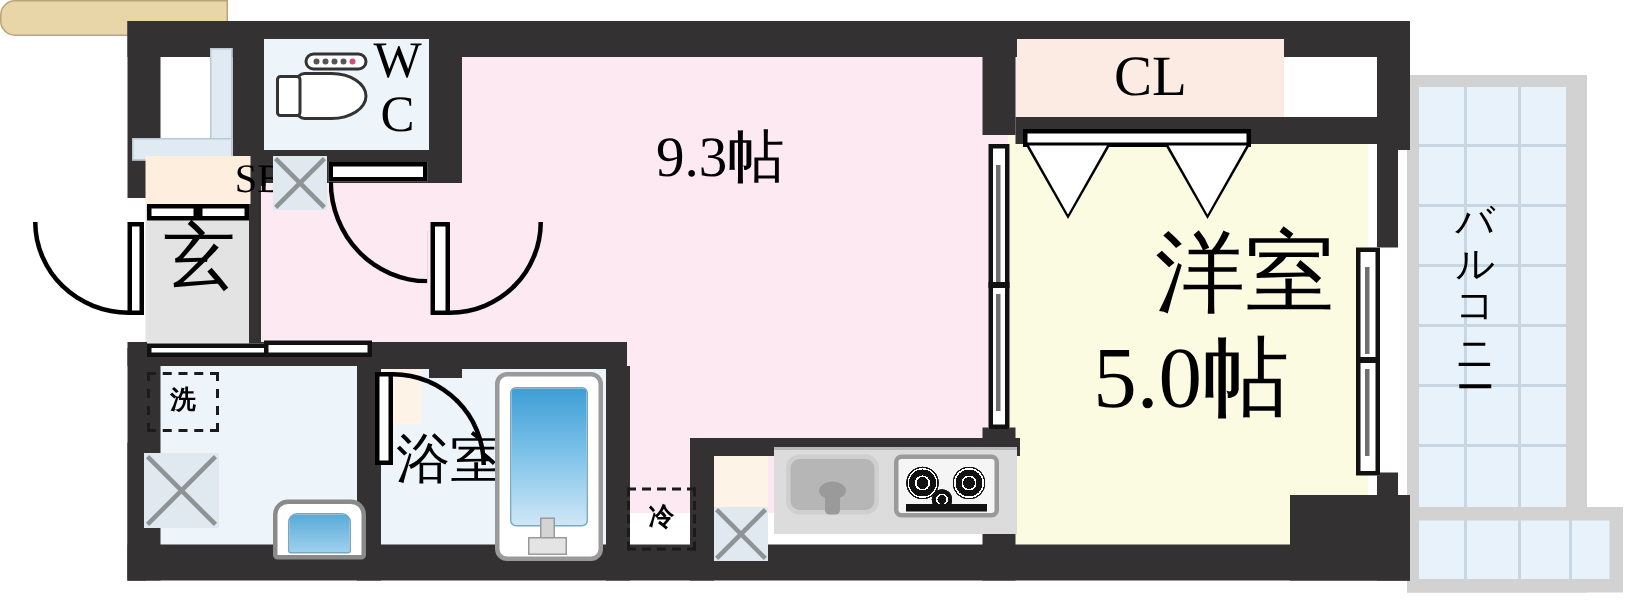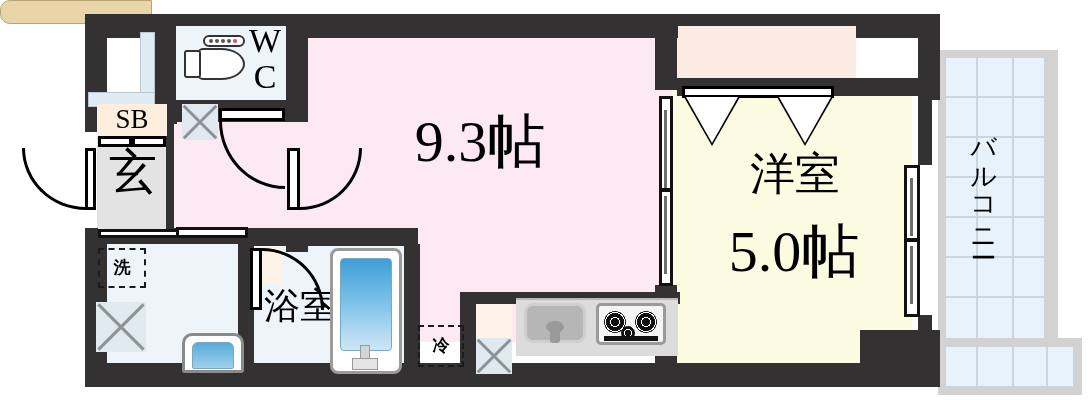--- a/index.html
+++ b/index.html
@@ -40,21 +40,21 @@
   
   .label {
     position: absolute;
     color: #000;
     white-space: nowrap;
     line-height: 1.02;
     text-align: center;
   }
   .lbl-big   { font-size: 46px; letter-spacing: 0px; }
   .lbl-room  { font-size: 44px; }
-  .lbl-mid   { font-size: 27px; }
+  .lbl-mid   { font-size: 27px; padding-left: 41px; }
   .lbl-wc    { font-size: 34px; }
   .lbl-cl    { font-size: 30px; }
   .lbl-tiny  { font-size: 17px; font-weight: bold; font-family: "DejaVu Sans", sans-serif; }
   .lbl-vert  {
     font-size: 26px;
     writing-mode: vertical-rl;
     text-orientation: upright;
     letter-spacing: 2px;
   }
 
@@ -367,21 +367,21 @@
   <div class="vanity-basin" style="left:192px; top:342px; width:42px; height:27px;"></div>
 
   <div class="doorpanel" style="left:250px; top:248px; width:12px; height:62px;"></div>
   <div class="arc arc-tr" style="left:262px; top:248px; width:62px; height:62px;"></div>
   <div class="label lbl-room" style="left:258px; top:288px; width:84px; font-size:36px;">浴室</div>
   <div class="tub" style="left:330px; top:248px; width:72px; height:126px;"></div>
   <div class="tub-inner" style="left:340px; top:258px; width:52px; height:93px;"></div>
   <div class="abs" style="left:360px; top:345px; width:8px; height:18px; background:#d4d4d4; border:1px solid #9a9a9a;"></div>
   <div class="abs" style="left:352px; top:358px; width:24px; height:10px; background:#e4e4e4; border:1px solid #9a9a9a;"></div>
 
-  <div class="label lbl-big" style="left:370px; top:112px; width:220px; font-size:58px;">9.3帖</div>
+  <div class="label lbl-big" style="left:370px; top:86px; width:220px; font-size:38px;">9.3帖</div>
 
   <div class="fill-counter" style="left:516px; top:210px; width:150px; height:22px; border-radius:10px 0 0 10px; border:1px solid #b9a477;"></div>
 
   <div class="marker" style="left:418px; top:325px; width:46px; height:42px;">
     <span class="label lbl-tiny" style="position:static;">冷</span>
   </div>
 
   <div class="xbox" style="left:476px; top:338px; width:36px; height:36px;"></div>
 
   <div class="kitchen-counter" style="left:516px; top:298px; width:162px; height:56px;"></div>
@@ -400,24 +400,25 @@
       background: radial-gradient(circle, #111 0 3px, #fff 3px 4px, #111 4px 7px, transparent 7px);">
     </div>
     <div class="abs" style="left:5px; top:30px; width:54px; height:5px; background:#111;"></div>
   </div>
 
   <div class="slider" style="left:659px; top:96px; width:14px; height:190px;"></div>
   <div class="slider-line" style="left:664px; top:110px; width:3px; height:78px;"></div>
   <div class="slider-line" style="left:664px; top:196px; width:3px; height:78px;"></div>
   <div class="abs" style="left:659px; top:188px; width:14px; height:4px; background:#111;"></div>
 
-  <div class="label lbl-room" style="left:700px; top:152px; width:190px; font-size:45px;">洋室</div>
+  <div class="label lbl-room" style="left:700px; top:152px; width:190px; font-size:60px;text-align:right;">洋室</div>
   <div class="label lbl-room" style="left:686px; top:222px; width:216px; font-size:58px;">5.0帖</div>
 
   <div class="room fill-cl" style="left:678px; top:26px; width:178px; height:52px;"></div>
+  <div class="label lbl-cl" style="left:678px; top:32px; width:178px; font-size:38px;">CL</div>
 
   <div class="doorpanel" style="left:682px; top:86px; width:152px; height:12px;"></div>
   <div class="tri-outline" style="left:684px; top:97px;"></div>
   <div class="tri" style="left:686px; top:97px;"></div>
   <div class="tri-outline" style="left:777px; top:97px;"></div>
   <div class="tri" style="left:779px; top:97px;"></div>
 
   <div class="slider" style="left:904px; top:165px; width:16px; height:152px;"></div>
   <div class="slider-line" style="left:910px; top:178px; width:3px; height:58px;"></div>
   <div class="slider-line" style="left:910px; top:246px; width:3px; height:58px;"></div>

